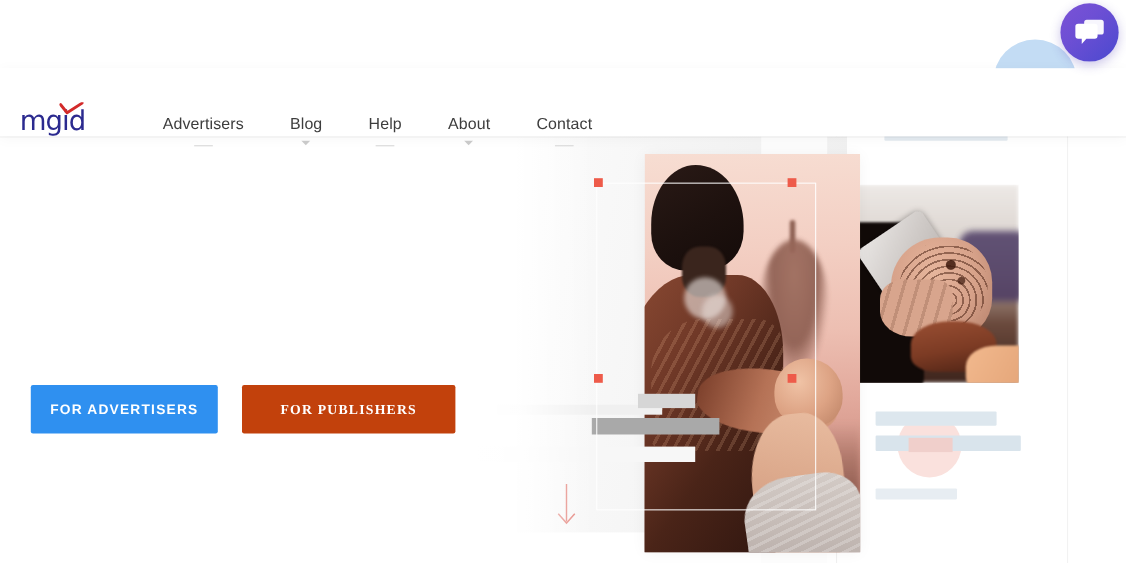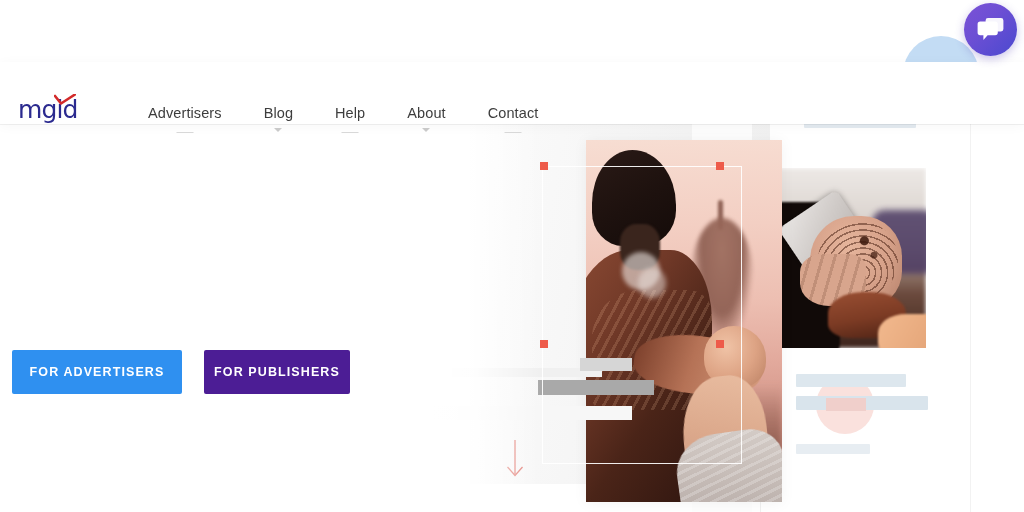--- a/index.html
+++ b/index.html
@@ -68,28 +68,28 @@
     font-size:12.5px; letter-spacing:.7px; color:#3d3d3d; padding:0 21px 0 22px; cursor:pointer;
   }
 
   
   .hero-copy { position:absolute; left:28px; top:118px; width:430px; z-index:20; }
   .hero-title {
     font-family:"DejaVu Sans", sans-serif;
     font-size:45px; line-height:56px; font-weight:400; color:#333333;
     letter-spacing:-.8px; white-space:pre-line;
   }
-  .hero-cta { position:absolute; left:12px; top:350px; display:flex; gap:22px; z-index:20; }
+  .hero-cta { position:absolute; left:28px; top:350px; display:flex; gap:22px; z-index:20; }
   .btn {
     height:44px; border:none; color:#fff; font-size:12.5px; font-weight:bold;
     letter-spacing:1.1px; cursor:pointer; border-radius:2px;
     font-family:"Liberation Sans", sans-serif;
   }
   .btn-advertisers { width:170px; background:#2f90f0; }
-  .btn-publishers  { width:146px; background:#4c1d95; }
+  .btn-publishers  { width:194px; background:#c2410c;font-family:Liberation Serif, serif; }
 
   
   .collage { position:absolute; left:430px; top:118px; width:594px; height:394px; z-index:10; overflow:hidden; }
 
   
   .col-guide { position:absolute; top:0; width:1px; height:394px; background:#f0f0f0; }
 
   
   .panel-grey {
     position:absolute; left:40px; top:6px; width:300px; height:360px;

